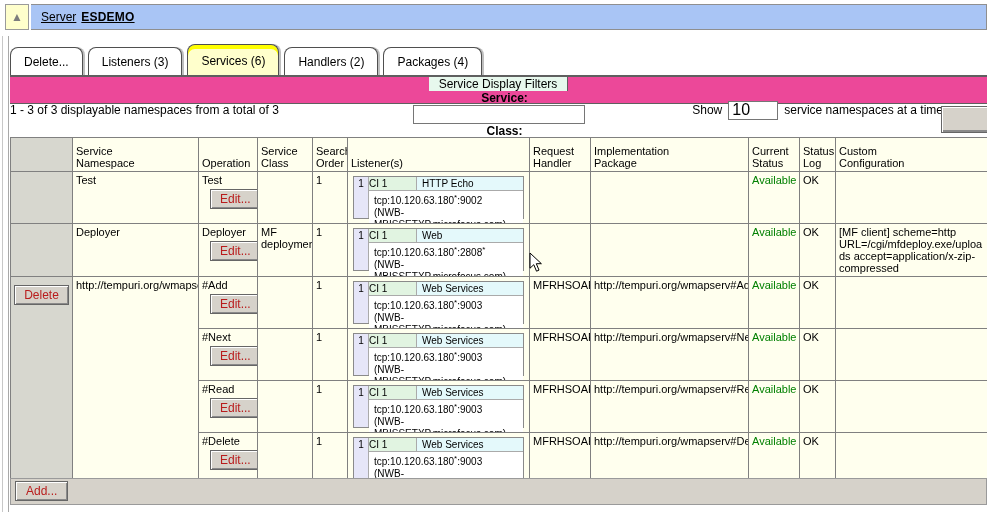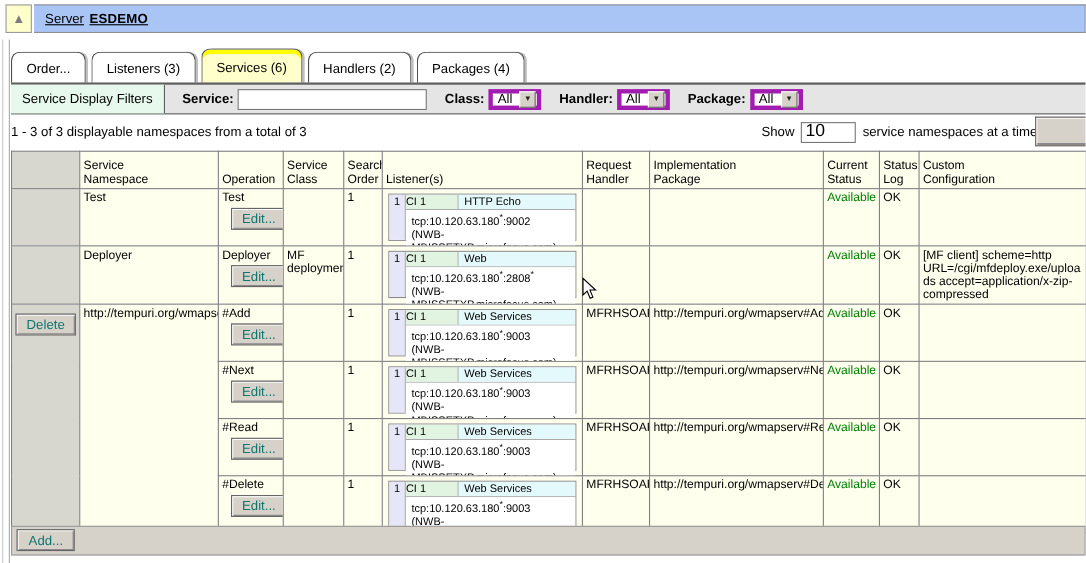--- a/index.html
+++ b/index.html
@@ -22,36 +22,36 @@
   .titlebar b { letter-spacing:.2px; }
 
   
   .tabs { position:absolute; left:10px; top:42px; height:34px; display:flex; align-items:flex-end; gap:5px; }
   .tab { height:29px; background:#ffffff; border:1px solid #4f4f4f; border-bottom:none;
     border-radius:8px 8px 0 0; padding:0 13px; display:flex; align-items:center;
     font-size:12px; box-shadow:2px 0 0 rgba(0,0,0,.25); }
   .tab.selected { height:32px; background:#ffffcc; box-shadow:inset 0 4px 0 #ffff00, 2px 0 0 rgba(0,0,0,.25); }
 
   
-  .filterbar { position:absolute; left:10px; top:75px; right:0; height:29px; background:#e5e5e5;
-    border-top:2px solid #5f5f5f; border-bottom:1px solid #5f5f5f; display:flex; align-items:center; }
+  .filterbar { position:absolute; left:10px; top:75px; right:0; height:29px; background:#ec4899;
+    border-top:2px solid #5f5f5f; border-bottom:1px solid #5f5f5f; display:flex; align-items:center;flex-direction:column; }
   .filter-title { height:100%; background:#e7f8ed; border-right:1px solid #5f5f5f;
     display:flex; align-items:center; padding:0 10px; font-size:12px; }
   .flabel { font-weight:bold; font-size:12px; margin:0 4px 0 16px; }
   .tinput { height:19px; border:1px solid #767676; background:#fff; font-size:16px;
     font-family:inherit; padding:1px 3px; }
   .service-input { width:172px; }
   .select { display:inline-flex; align-items:center; justify-content:space-between;
     border:4px solid #a21caf; background:#fff; height:19px; width:48px; font-size:12px; padding-left:4px; }
   .select-arrow { width:15px; height:15px; background:#d6d2ca; border:1px solid;
     border-color:#ffffff #666 #666 #ffffff; font-size:7px; color:#222;
     display:flex; align-items:center; justify-content:center; margin-right:1px; }
 
   
-  .info-row { position:absolute; left:10px; top:106px; right:0; height:28px;
+  .info-row { position:absolute; left:10px; top:96px; right:0; height:28px;
     display:flex; align-items:center; font-size:12px; }
   .summary { flex:1; }
   .show-group { display:flex; align-items:center; gap:6px; margin-right:44px; }
   .show-input { width:50px; }
   .cut-btn { position:absolute; right:0; top:106px; width:46px; height:27px;
     background:#d6d2ca; border:1px solid #666; border-right:none;
     box-shadow:inset 1px 1px 0 #fff, inset 0 -2px 0 #8a8a8a; }
 
   
   table.svc { position:absolute; left:10px; top:137px; width:977px;
@@ -72,21 +72,21 @@
     font-size:10px; padding-top:1px; }
   .lmain { flex:1; display:flex; flex-direction:column; }
   .lhead { display:flex; height:14px; border-bottom:1px solid #aaa; font-size:10px; }
   .lclass { width:48px; background:#e1f4e1; border-right:1px solid #aaa; padding:1px 0; }
   .lname { flex:1; background:#e4f9fb; padding:1px 5px; }
   .laddr { font-size:10px; padding:1px 5px; line-height:12px; background:#fff; }
   .laddr sup { font-size:8px; }
 
   
   .btn { background:#d6d2ca; border:1px solid #666; font-family:inherit; font-size:12px;
-    box-shadow:inset 1px 1px 0 #fff, inset -1px -1px 0 #8a8a8a; color:#0f766e; }
+    box-shadow:inset 1px 1px 0 #fff, inset -1px -1px 0 #8a8a8a; color:#b91c1c; }
   .edit-btn { margin:3px 0 0 8px; padding:2px 9px; }
   .delete-btn { display:block; margin:6px auto 0 auto; padding:2px 9px; }
   .add-btn { margin:2px 0 0 4px; padding:2px 10px; }
 
   
   .bottom-bar { position:absolute; left:10px; top:478px; right:0; height:27px;
     background:#d6d2ca; border:1px solid #9a9a9a; }
 
   
   .cursor { position:absolute; left:529px; top:252px; width:14px; height:22px; pointer-events:none; }
@@ -101,21 +101,21 @@
   <div class="collapse-btn">
     <span class="tri">▲</span>
   </div>
   <div class="titlebar">
     <span>Server</span>
     <b>ESDEMO</b>
   </div>
 </div>
 
 <div class="tabs">
-  <div class="tab">Order...</div>
+  <div class="tab">Delete...</div>
   <div class="tab">Listeners (3)</div>
   <div class="tab selected">Services (6)</div>
   <div class="tab">Handlers (2)</div>
   <div class="tab">Packages (4)</div>
 </div>
 
 <div class="filterbar">
   <div class="filter-title">Service Display Filters</div>
   <span class="flabel">Service:</span>
   <input class="tinput service-input" value="" style="">

